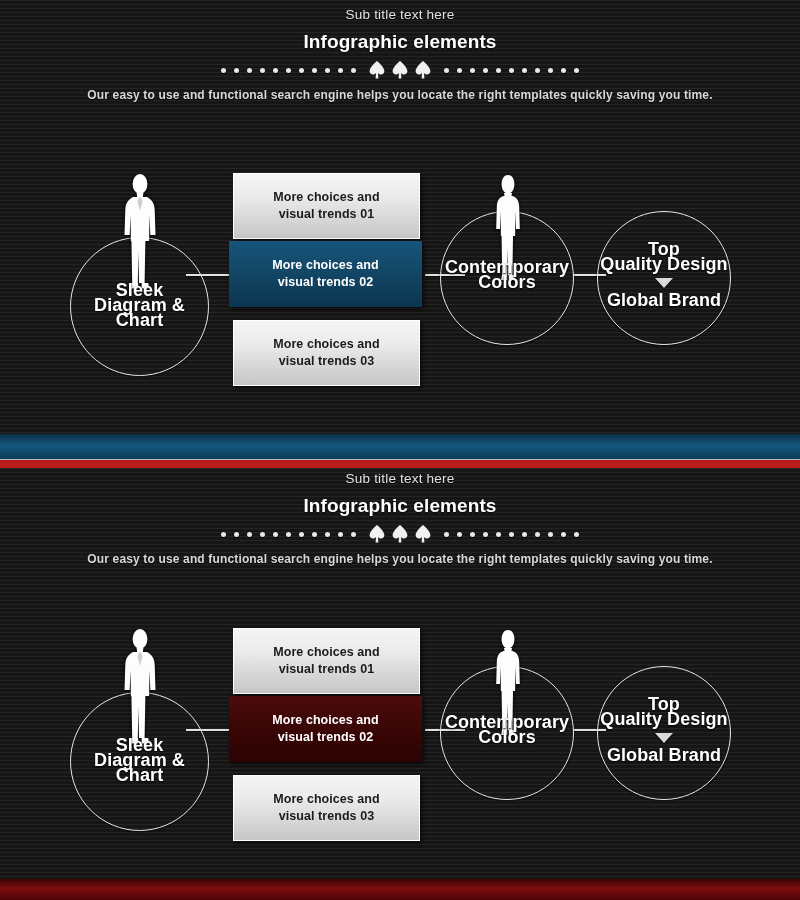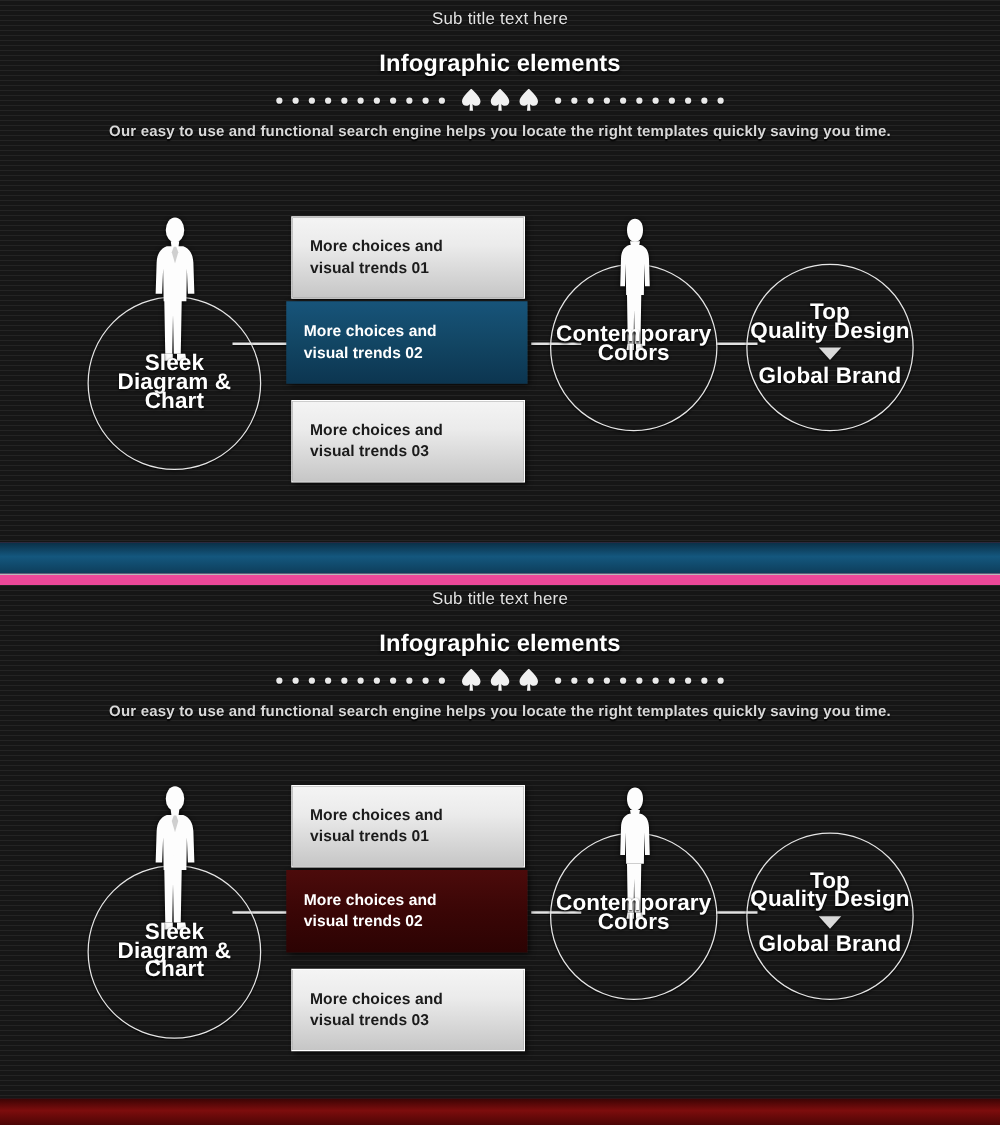--- a/index.html
+++ b/index.html
@@ -2,21 +2,21 @@
 <html><head>
 <meta charset="utf-8">
 <style>
   * { margin:0; padding:0; box-sizing:border-box; }
   html,body{
     width:800px; height:900px; overflow:hidden;
     background:#141414;
     font-family:"Liberation Sans", sans-serif;
   }
 
-  .page{ position:relative; width:800px; height:900px; background:#ec4899; }
+  .page{ position:relative; width:800px; height:900px; background:#b91c1c; }
 
   
   .panel{
     position:absolute; left:0; width:800px;
     background-color:#1b1b1b;
     background-image:repeating-linear-gradient(
        to bottom,
        #242424 0px, #242424 1px,
        #161616 1px, #161616 4px);
     overflow:hidden;
@@ -36,21 +36,21 @@
   }
 
   
   .header{ position:absolute; left:0; width:800px; text-align:center; }
   .sub-title{
     font-size:13.5px; color:#e2e2e2; letter-spacing:.2px; line-height:18px;
     text-shadow:0 1px 1px #000;
   }
   .main-title{
     font-size:19px; font-weight:bold; color:#ffffff; line-height:24px;
-    letter-spacing:.1px; text-shadow:0 1px 2px #000; margin-top:16px;
+    letter-spacing:.1px; text-shadow:0 1px 2px #000; margin-top:6px;
   }
   .tagline{
     font-size:12px; color:#d8d8d8; line-height:15px; letter-spacing:.15px;
     text-shadow:0 1px 1px #000;
     font-weight:bold;
   }
 
   
   .divider{
     display:flex; align-items:center; justify-content:center;
@@ -86,20 +86,21 @@
   .connector{ position:absolute; height:2px; background:#e2e2e2;
               box-shadow:0 1px 1px rgba(0,0,0,.7); }
 
   
   .box{
     position:absolute; width:187px; height:66px;
     padding:0 14px;
     display:flex; flex-direction:column; justify-content:center;
     font-size:12.5px; font-weight:bold; line-height:17px;
     letter-spacing:.05px;
+    align-items:center;
   }
   .box.light{
     background:linear-gradient(to bottom,#f4f4f4 0%,#ebebeb 35%,#c6c6c6 100%);
     color:#1b1b1b;
     border:1.5px solid #ffffff;
     box-shadow:2px 2px 4px rgba(0,0,0,.65);
   }
   .box.accent-blue{
     width:193px;
     background:linear-gradient(to bottom,#17547a 0%,#124664 50%,#0c3550 100%);

